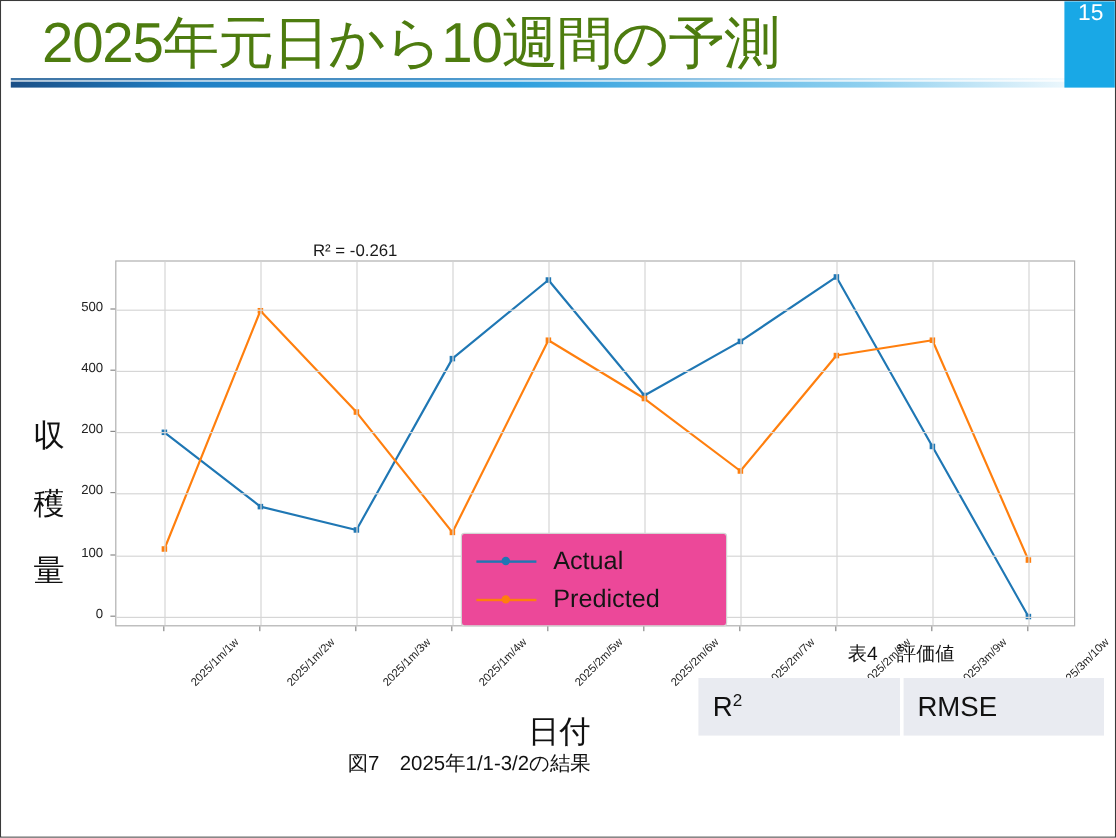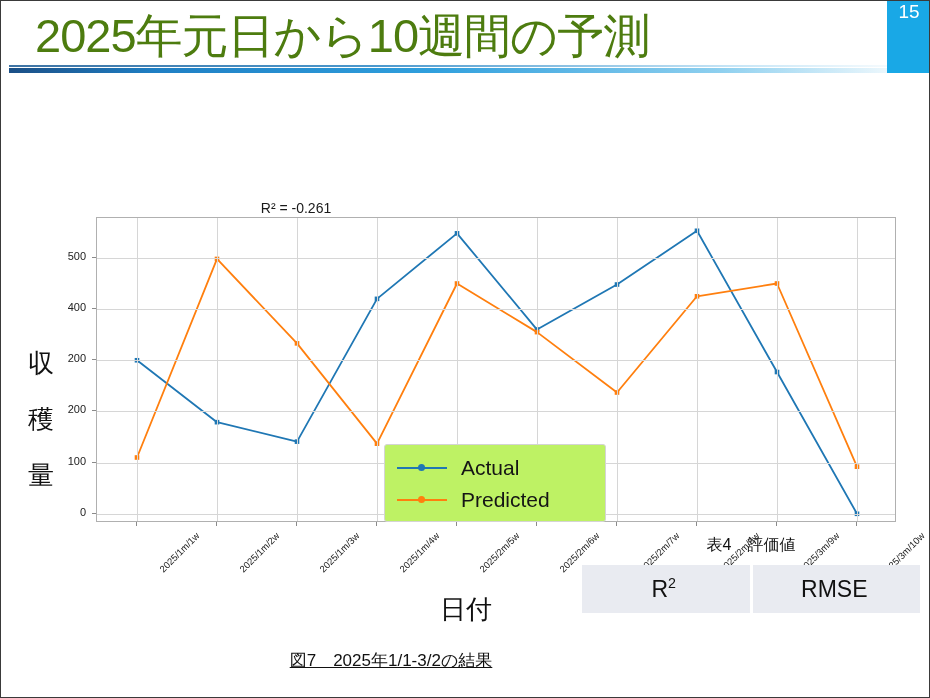--- a/index.html
+++ b/index.html
@@ -65,51 +65,51 @@
     position:absolute;
     font-size:9.5px;color:#222;white-space:nowrap;
     transform:rotate(-45deg);transform-origin:right top;
     text-align:right;
   }
 
   svg#series-svg{position:absolute;left:0;top:0;width:800px;height:305px;overflow:visible;}
 
   #legend{
     position:absolute;left:383px;top:357px;width:222px;height:78px;
-    background:#bef264;border:1px solid #d4d4d4;border-radius:3px;
+    background:#ec4899;border:1px solid #d4d4d4;border-radius:3px;
     box-sizing:border-box;padding:7px 0 0 0;
   }
   .legend-row{display:flex;align-items:center;height:32px;padding-left:12px;}
   .legend-swatch{position:relative;width:50px;height:2px;margin-right:14px;}
   .legend-swatch i{
     position:absolute;left:21px;top:-3px;width:7px;height:7px;border-radius:50%;
   }
   .legend-label{font-size:21px;color:#151515;}
 
   #x-axis-title{
     position:absolute;left:0;top:505px;width:930px;text-align:center;
     font-size:26px;color:#111;
   }
   #figure-caption{
-    position:absolute;left:110px;top:562px;width:560px;text-align:center;
-    font-size:17px;color:#111;text-decoration:underline;
+    position:absolute;left:110px;top:538px;width:560px;text-align:center;
+    font-size:17px;color:#111;
   }
 
   
   #table-block{position:absolute;left:578px;top:534px;width:344px;}
   #table-caption{font-size:16px;color:#111;text-align:center;margin-bottom:7px;}
   #eval-table{
     border-collapse:separate;border-spacing:3px 2px;width:344px;
     table-layout:fixed;
   }
   #eval-table td{
     background:#e9ebf1;height:48px;font-size:23px;color:#111;
     padding:0 16px;box-sizing:border-box;
   }
-  #eval-table .th-cell{text-align:center;padding-left:12px;}
+  #eval-table .th-cell{text-align:left;padding-left:12px;}
   #eval-table .val-cell{text-align:right;}
   sup.sup{font-size:.62em;vertical-align:super;}
 </style>
 </head>
 <body>
 
 <div id="slide">
 
   <div id="header">
     <div id="slide-title">2025年元日から10週間の予測</div>

